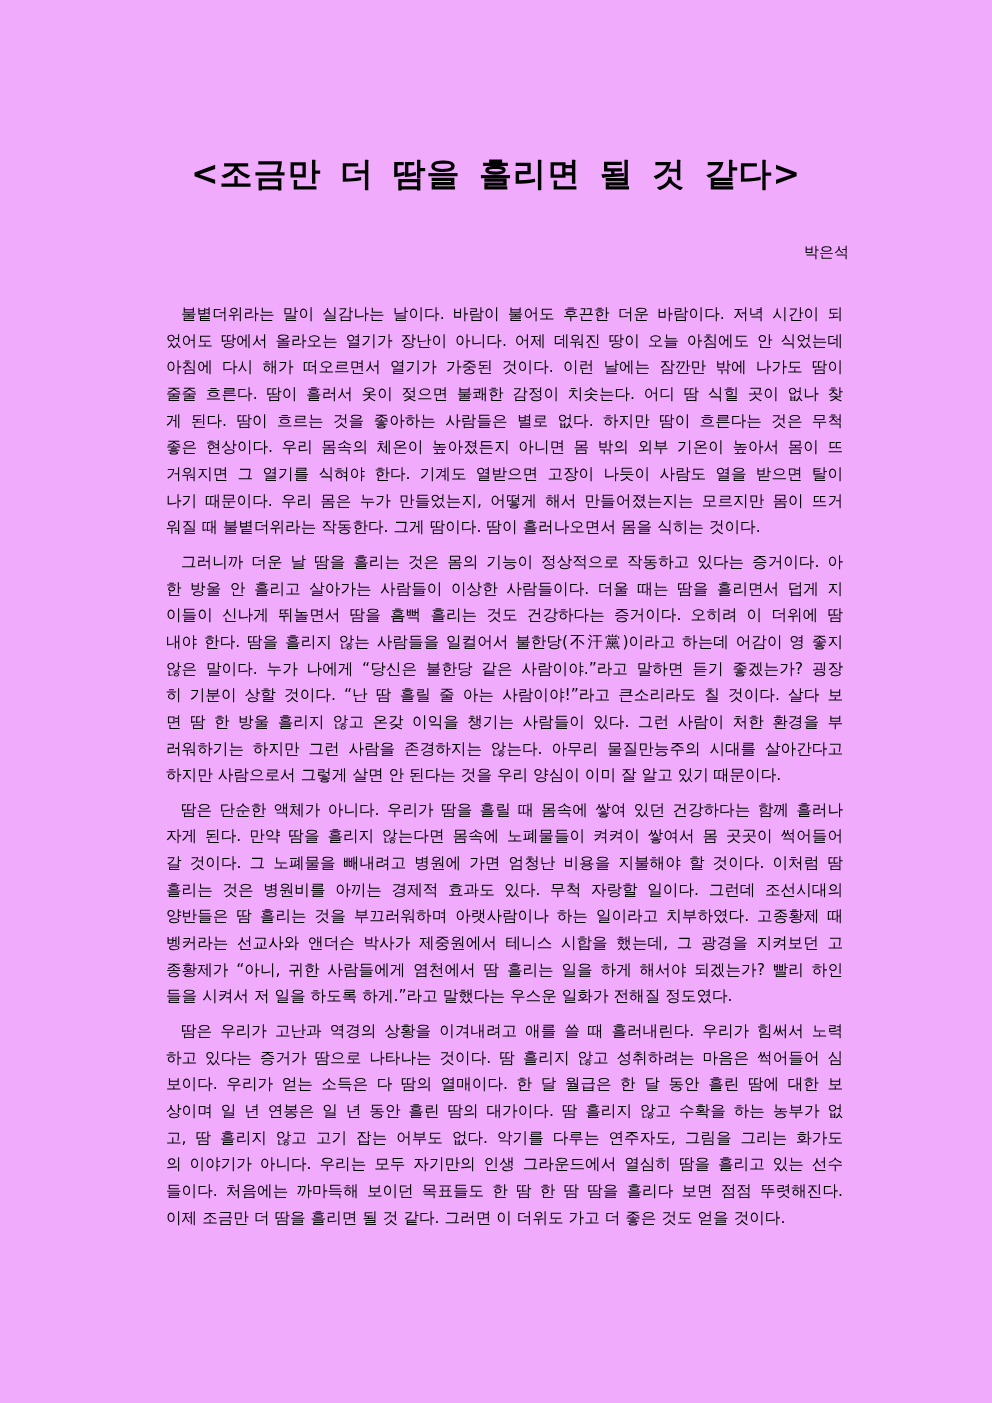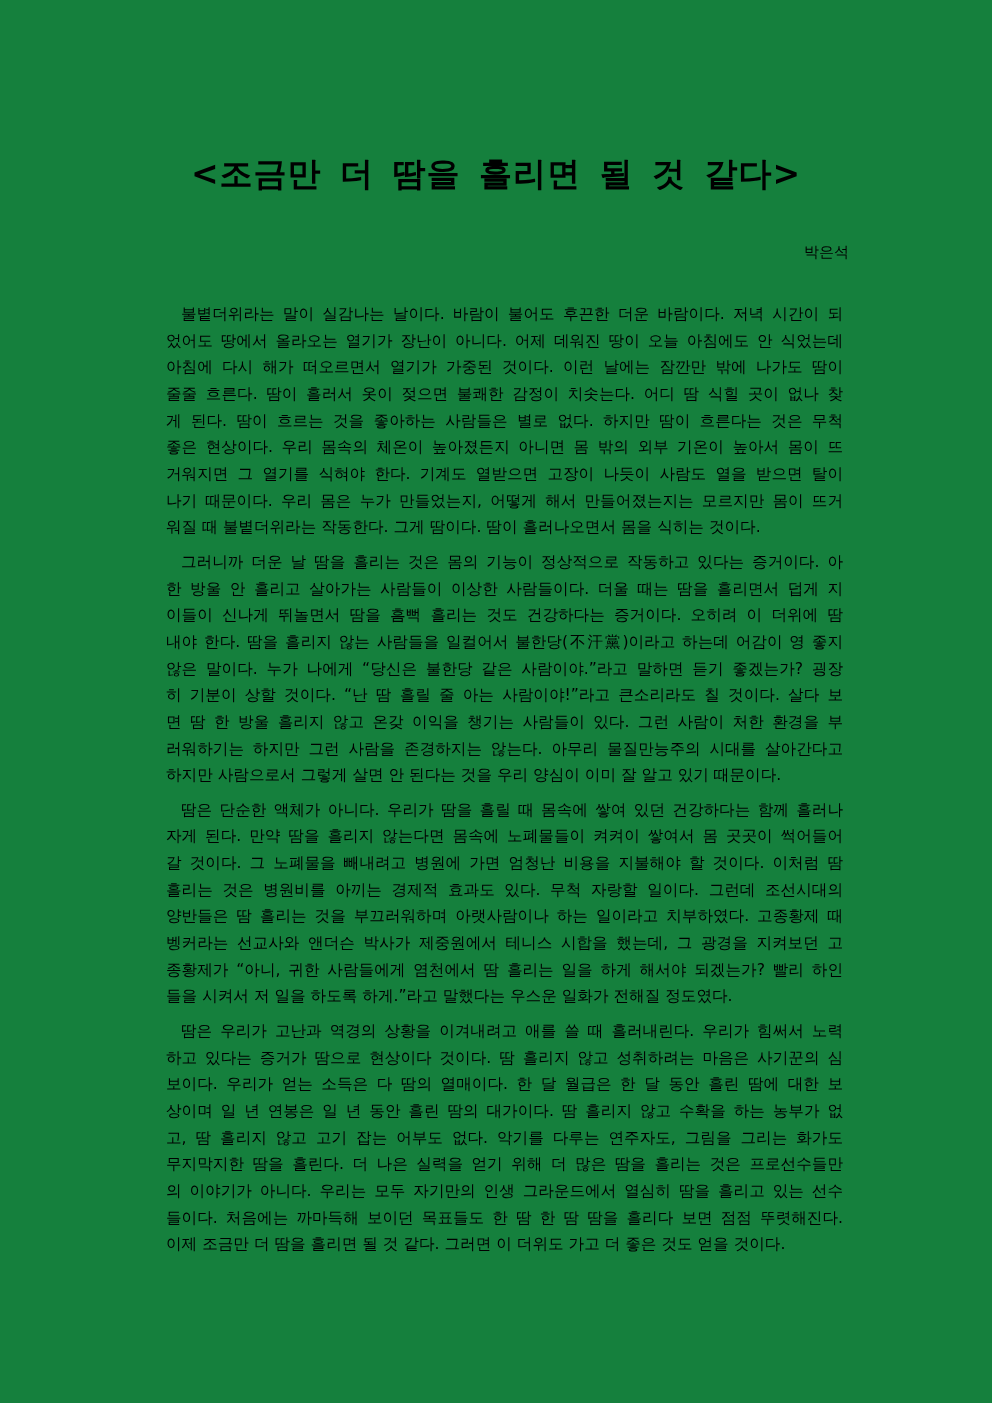--- a/index.html
+++ b/index.html
@@ -1,17 +1,17 @@
 <!DOCTYPE html>
 <html><head>
 <meta charset="utf-8">
 <style>
   html, body { margin:0; padding:0; background:#ffffff; }
   body { width:992px; height:1403px; position:relative; overflow:hidden; }
-  .page { position:absolute; left:0; top:0; width:992px; height:1403px; background:#15803d; }
+  .page { position:absolute; left:0; top:0; width:992px; height:1403px; background:#f0abfc; }
   .title {
     position:absolute; left:0; top:152px; width:992px; text-align:center;
     font-family:"DejaVu Sans", sans-serif; font-weight:bold; font-size:33px; color:#000;
     letter-spacing:1px; word-spacing:6px;
   }
   .author {
     position:absolute; right:143px; top:243px;
     font-family:"DejaVu Sans", sans-serif; font-size:15px; color:#000;
   }
   .body {
@@ -58,23 +58,22 @@
       <span class="line">자게 된다. 만약 땀을 흘리지 않는다면 몸속에 노폐물들이 켜켜이 쌓여서 몸 곳곳이 썩어들어</span>
       <span class="line">갈 것이다. 그 노폐물을 빼내려고 병원에 가면 엄청난 비용을 지불해야 할 것이다. 이처럼 땀</span>
       <span class="line">흘리는 것은 병원비를 아끼는 경제적 효과도 있다. 무척 자랑할 일이다. 그런데 조선시대의</span>
       <span class="line">양반들은 땀 흘리는 것을 부끄러워하며 아랫사람이나 하는 일이라고 치부하였다. 고종황제 때</span>
       <span class="line">벵커라는 선교사와 앤더슨 박사가 제중원에서 테니스 시합을 했는데, 그 광경을 지켜보던 고</span>
       <span class="line">종황제가 “아니, 귀한 사람들에게 염천에서 땀 흘리는 일을 하게 해서야 되겠는가? 빨리 하인</span>
       <span class="line last">들을 시켜서 저 일을 하도록 하게.”라고 말했다는 우스운 일화가 전해질 정도였다.</span>
     </div>
     <div class="para">
       <span class="line first">땀은 우리가 고난과 역경의 상황을 이겨내려고 애를 쓸 때 흘러내린다. 우리가 힘써서 노력</span>
-      <span class="line">하고 있다는 증거가 땀으로 현상이다 것이다. 땀 흘리지 않고 성취하려는 마음은 사기꾼의 심</span>
+      <span class="line">하고 있다는 증거가 땀으로 나타나는 것이다. 땀 흘리지 않고 성취하려는 마음은 썩어들어 심</span>
       <span class="line">보이다. 우리가 얻는 소득은 다 땀의 열매이다. 한 달 월급은 한 달 동안 흘린 땀에 대한 보</span>
       <span class="line">상이며 일 년 연봉은 일 년 동안 흘린 땀의 대가이다. 땀 흘리지 않고 수확을 하는 농부가 없</span>
       <span class="line">고, 땀 흘리지 않고 고기 잡는 어부도 없다. 악기를 다루는 연주자도, 그림을 그리는 화가도</span>
-      <span class="line">무지막지한 땀을 흘린다. 더 나은 실력을 얻기 위해 더 많은 땀을 흘리는 것은 프로선수들만</span>
       <span class="line">의 이야기가 아니다. 우리는 모두 자기만의 인생 그라운드에서 열심히 땀을 흘리고 있는 선수</span>
       <span class="line">들이다. 처음에는 까마득해 보이던 목표들도 한 땀 한 땀 땀을 흘리다 보면 점점 뚜렷해진다.</span>
       <span class="line last">이제 조금만 더 땀을 흘리면 될 것 같다. 그러면 이 더위도 가고 더 좋은 것도 얻을 것이다.</span>
     </div>
   </div>
 </div>
 
 </body></html>

